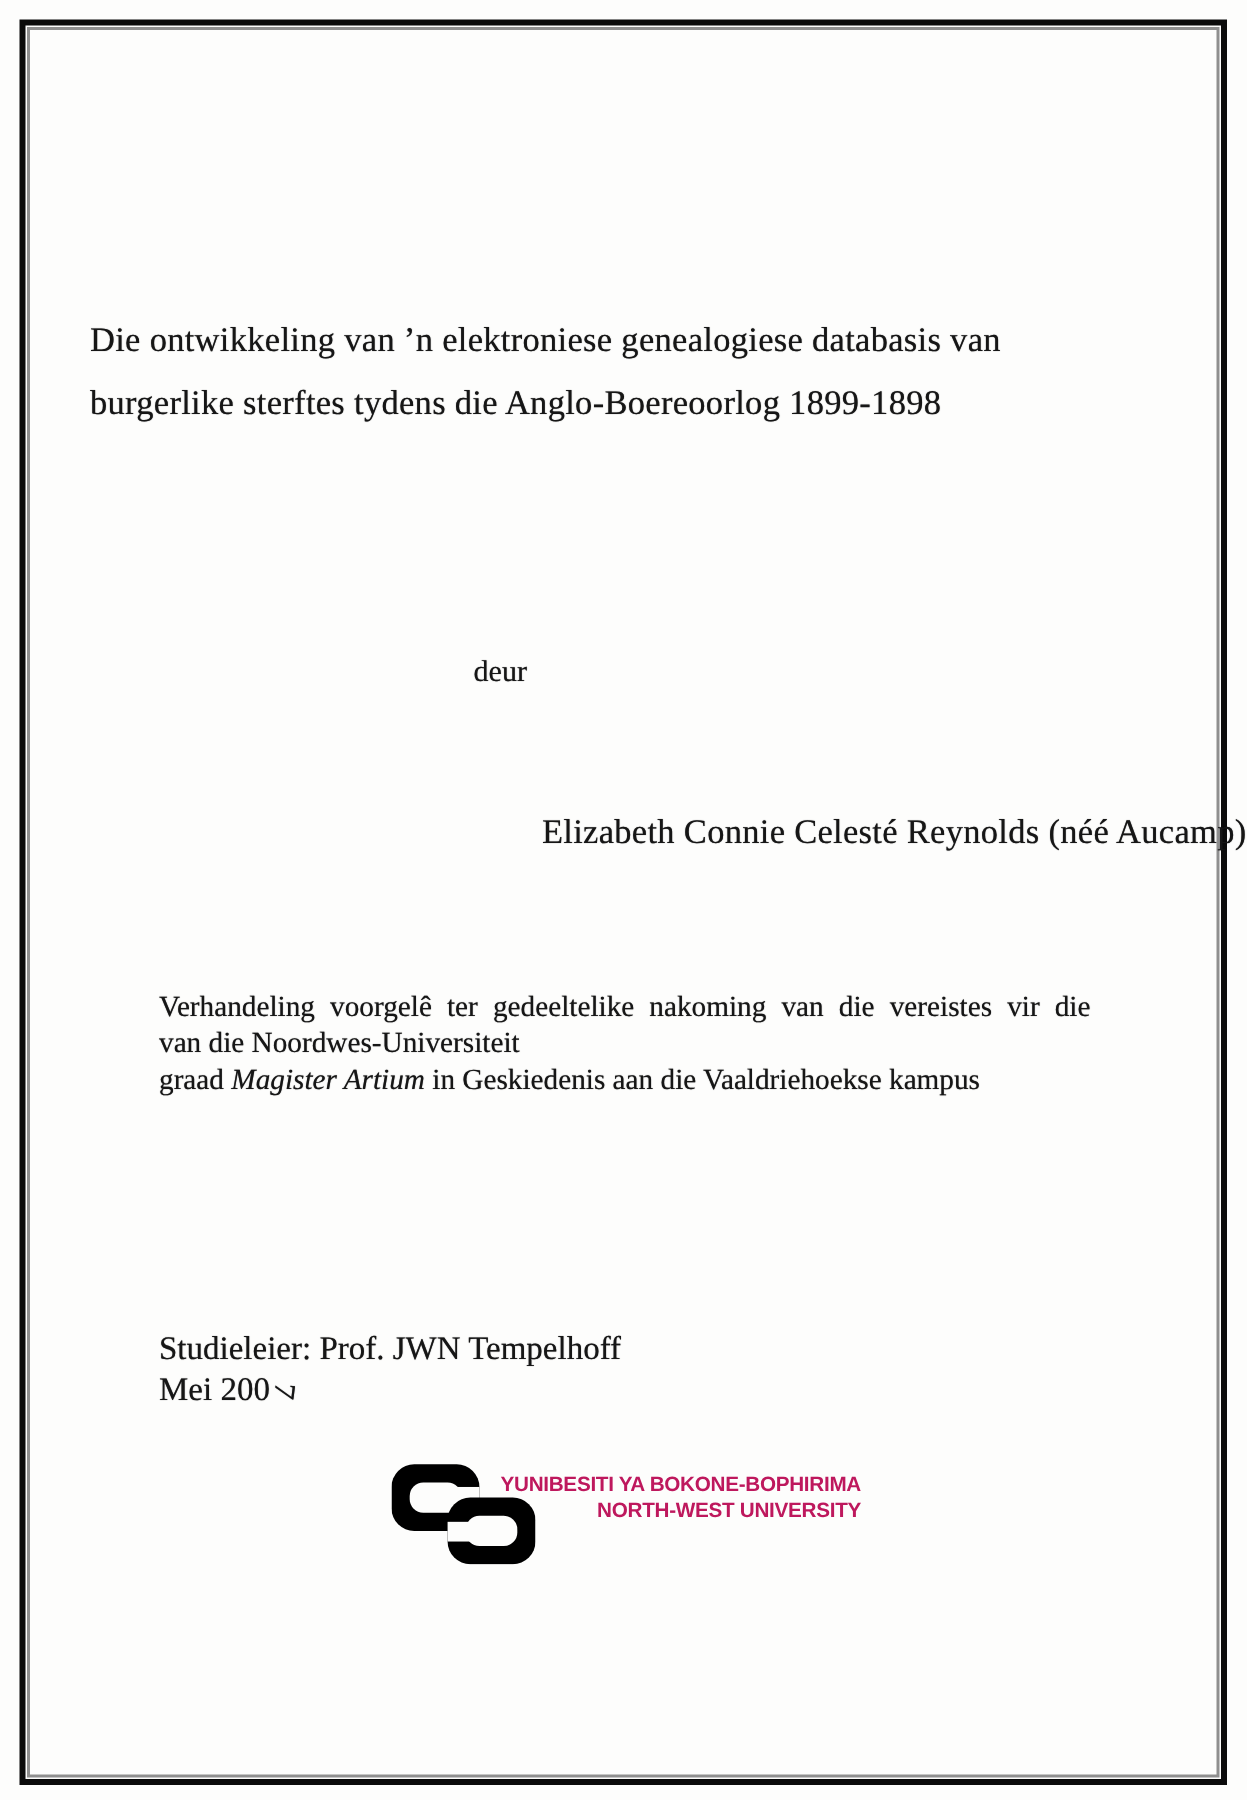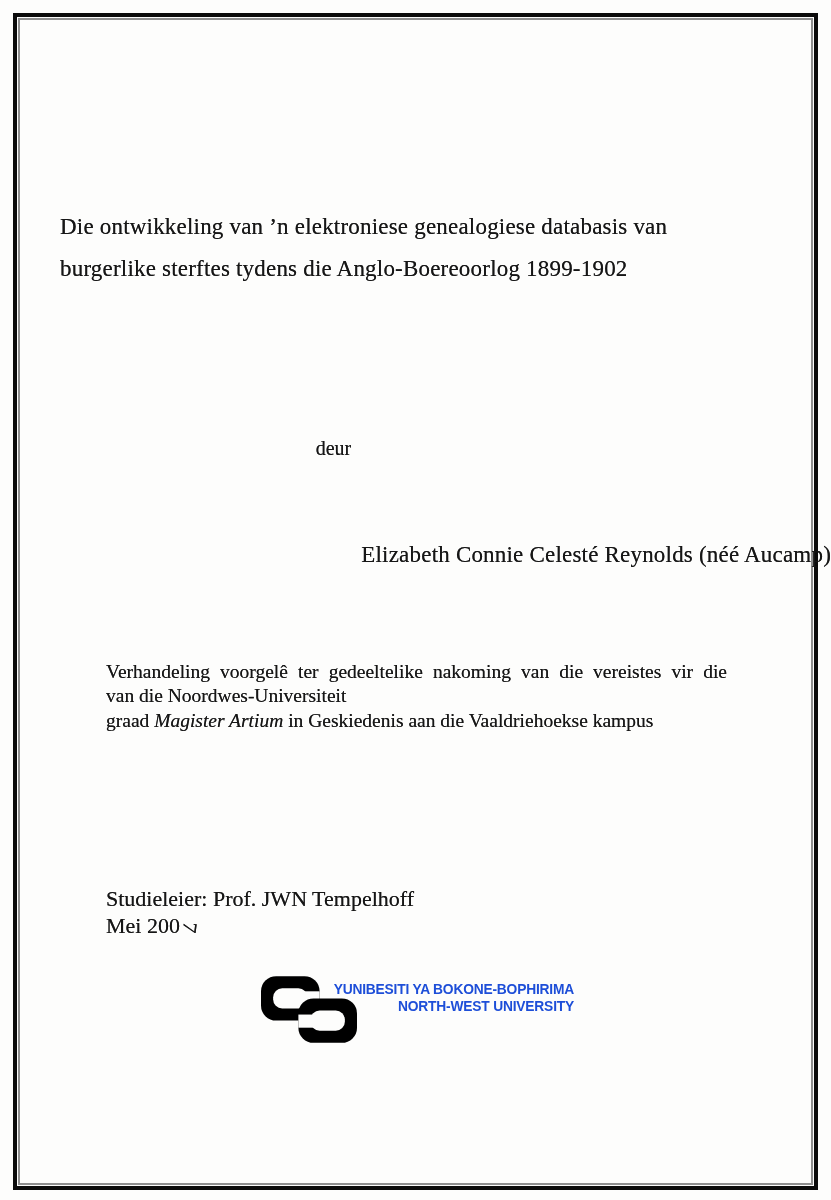--- a/index.html
+++ b/index.html
@@ -48,35 +48,35 @@
   }
   
   .logo-row{
     position:absolute;left:261px;top:974px;width:316px;height:72px;
   }
   .logo-mark{position:absolute;left:0;top:2px;}
   .logo-text{
     position:absolute;left:57px;top:7px;width:256px;
     font-family:"Liberation Sans", sans-serif;
     font-weight:700;font-size:13.8px;line-height:17.2px;
-    letter-spacing:-0.2px;text-align:right;color:#1d4ed8;
+    letter-spacing:-0.2px;text-align:right;color:#be185d;
     white-space:nowrap;
   }
   i{font-style:italic;}
 </style>
 </head>
 <body>
 
 <div class="frame">
   <div class="frame-inner"></div>
 </div>
 
 <div class="title serif">
   <div>Die ontwikkeling van ’n elektroniese genealogiese databasis van</div>
-  <div>burgerlike sterftes tydens die Anglo-Boereoorlog 1899-1902</div>
+  <div>burgerlike sterftes tydens die Anglo-Boereoorlog 1899-1898</div>
 </div>
 
 <div class="byline serif">deur</div>
 
 <div class="author serif">Elizabeth Connie Celesté Reynolds (néé Aucamp)</div>
 
 <div class="declaration serif">
   <div class="decl-justify">Verhandeling voorgelê ter gedeeltelike nakoming van die vereistes vir die</div>
   <div>van die Noordwes-Universiteit</div>
   <div><span>graad </span><i>Magister Artium</i><span> in Geskiedenis aan die Vaaldriehoekse kampus</span></div>

